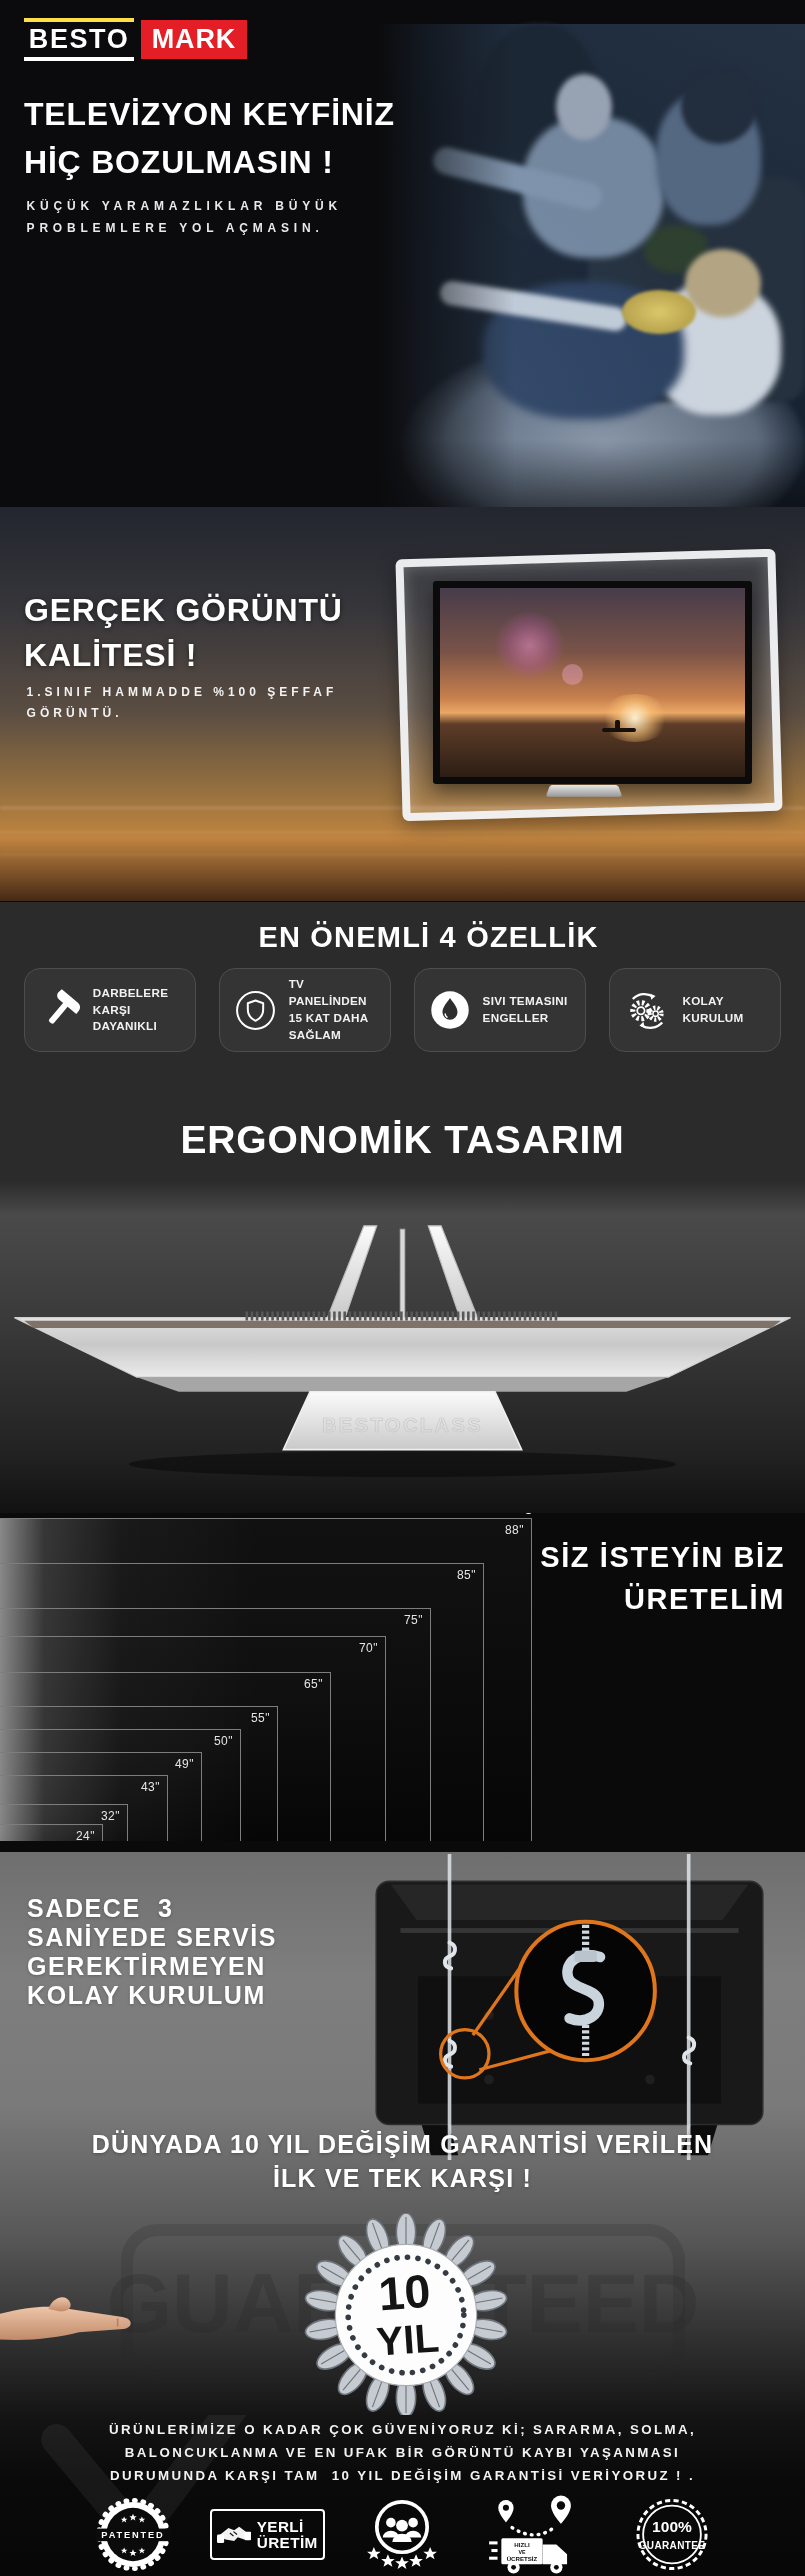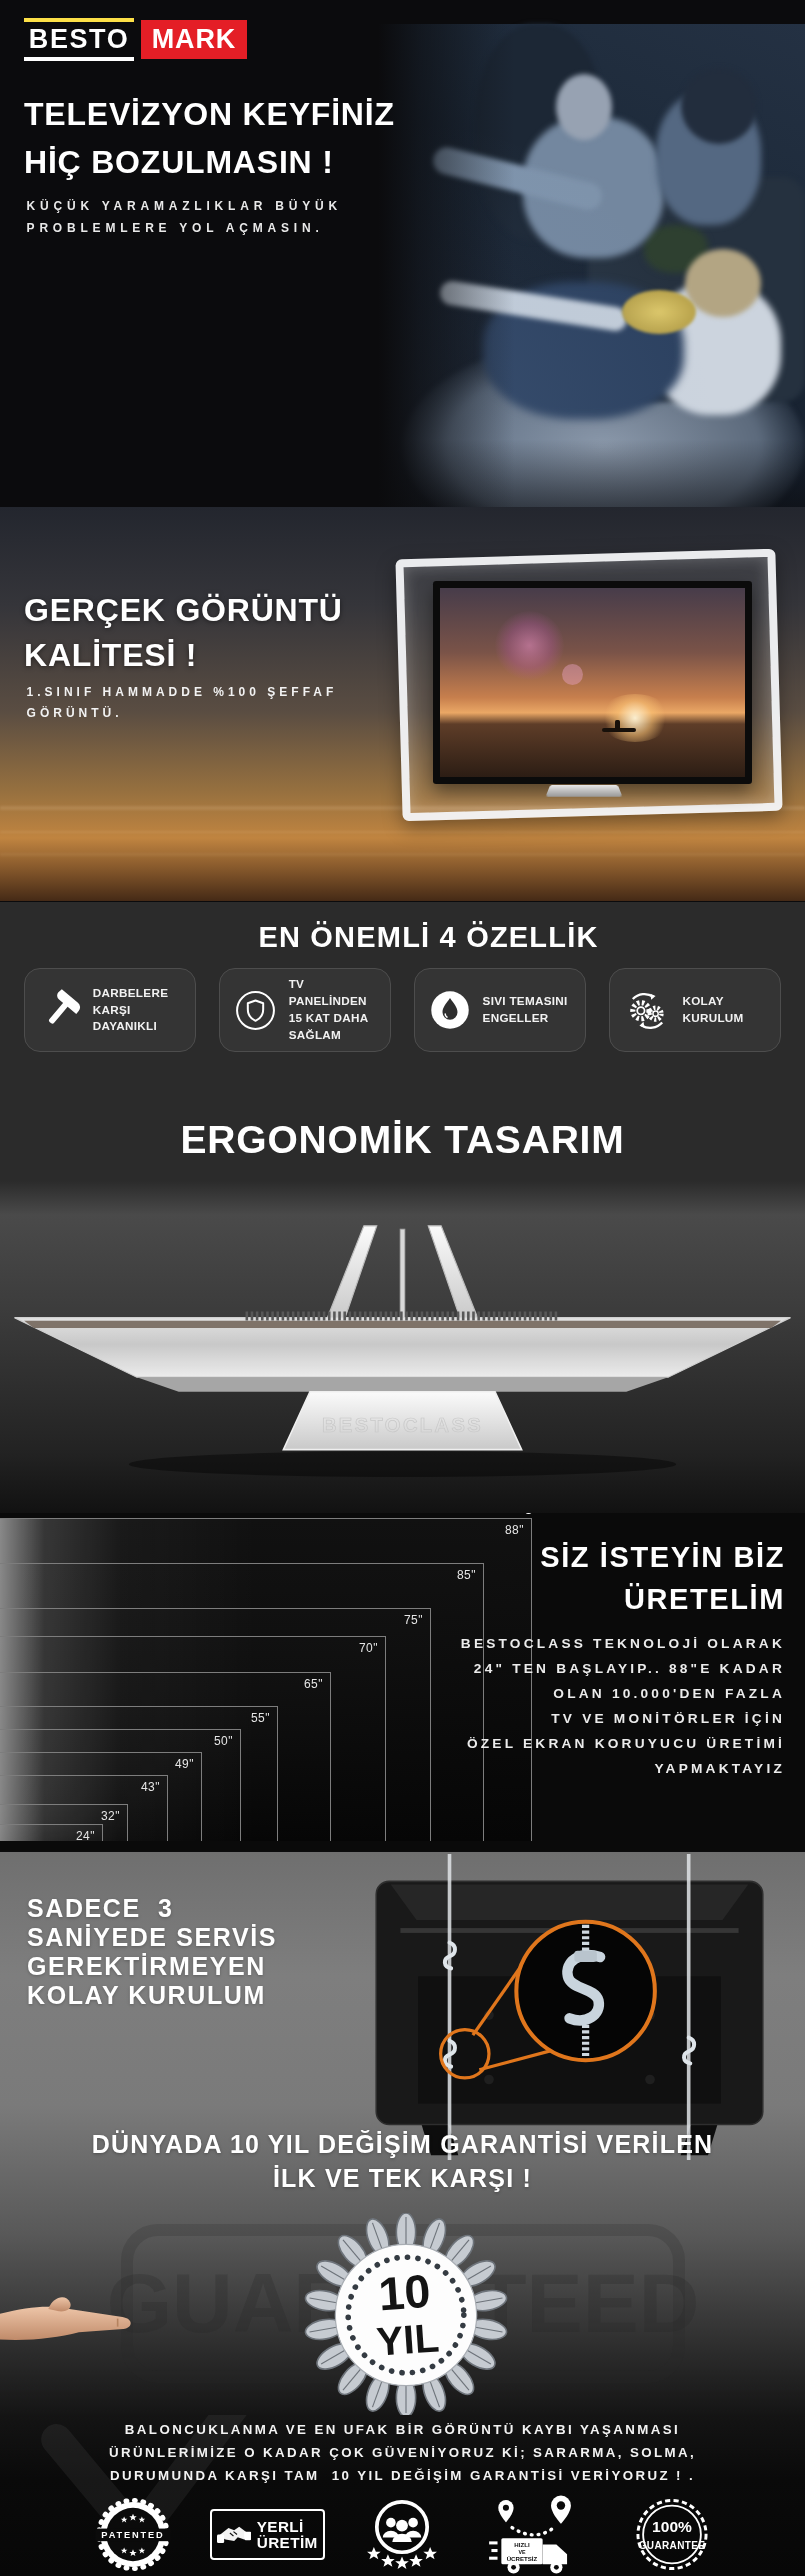--- a/index.html
+++ b/index.html
@@ -271,28 +271,20 @@
       </div>
     <div class="screen" style="top:311px;width:102px;">
         <span>24"</span>
       </div>
 
     <div class="dot" style="left:525px;top:-6.4px;width:7.2px;height:7.2px;"></div>
 
     <div class="prod-title">
       <div>SİZ İSTEYİN BİZ</div>
       <div>ÜRETELİM</div>
-    </div>
-    <div class="prod-para">
-      <div>BESTOCLASS TEKNOLOJİ OLARAK</div>
-      <div>24" TEN BAŞLAYIP.. 88"E KADAR</div>
-      <div>OLAN 10.000'DEN FAZLA</div>
-      <div>TV VE MONİTÖRLER İÇİN</div>
-      <div>ÖZEL EKRAN KORUYUCU ÜRETİMİ</div>
-      <div>YAPMAKTAYIZ</div>
     </div>
   </div>
 
   <div class="sec" id="sec-gray">
     <svg class="abs" style="right:9.7px;top:1.6px;" width="451" height="306" viewBox="0 0 560 380">
       <polygon points="95,332 128,332 142,374 108,374" fill="#0d0d0d"></polygon>
       <polygon points="465,332 432,332 418,374 452,374" fill="#0d0d0d"></polygon>
       <rect x="40" y="34" width="480" height="302" rx="16" fill="#191919" stroke="#2e2e2e" stroke-width="2"></rect>
       <path d="M58 38 L502 38 L470 82 L90 82 Z" fill="#262626"></path>
       <rect x="70" y="92" width="420" height="6" fill="#363636"></rect>
@@ -382,22 +374,22 @@
       <path d="M60 32 C66 16 82 13 87 24 C90 31 83 36 73 35 Z" fill="url(#skin)"></path>
       <line x1="146" y1="44" x2="146" y2="54" stroke="#b5835f" stroke-width="2"></line>
     </svg>
   </div>
 
   <div class="sec" id="sec-dark">
     <svg class="abs" style="left:32px;top:-48px;opacity:.13;" width="242" height="193" viewBox="0 0 300 240">
       <path d="M30 90 L130 210 L280 10" fill="none" stroke="#777" stroke-width="38" stroke-linecap="round"></path>
     </svg>
     <div class="warr-para">
+      <div>ÜRÜNLERİMİZE O KADAR ÇOK GÜVENİYORUZ Kİ; SARARMA, SOLMA,</div>
       <div>BALONCUKLANMA VE EN UFAK BİR GÖRÜNTÜ KAYBI YAŞANMASI</div>
-      <div>ÜRÜNLERİMİZE O KADAR ÇOK GÜVENİYORUZ Kİ; SARARMA, SOLMA,</div>
       <div style="white-space:pre;">DURUMUNDA KARŞI TAM  10 YIL DEĞİŞİM GARANTİSİ VERİYORUZ ! .</div>
     </div>
 
     <div class="badges">
 
       <div class="bcell">
         <svg width="84" height="77" viewBox="0 0 110 104">
           <circle cx="55" cy="52" r="44" fill="#fff"></circle>
           <circle cx="55" cy="52" r="46" fill="none" stroke="#fff" stroke-width="7" stroke-dasharray="1 10.5" stroke-linecap="round"></circle>
           <circle cx="55" cy="52" r="36" fill="#0b0b0b"></circle>

